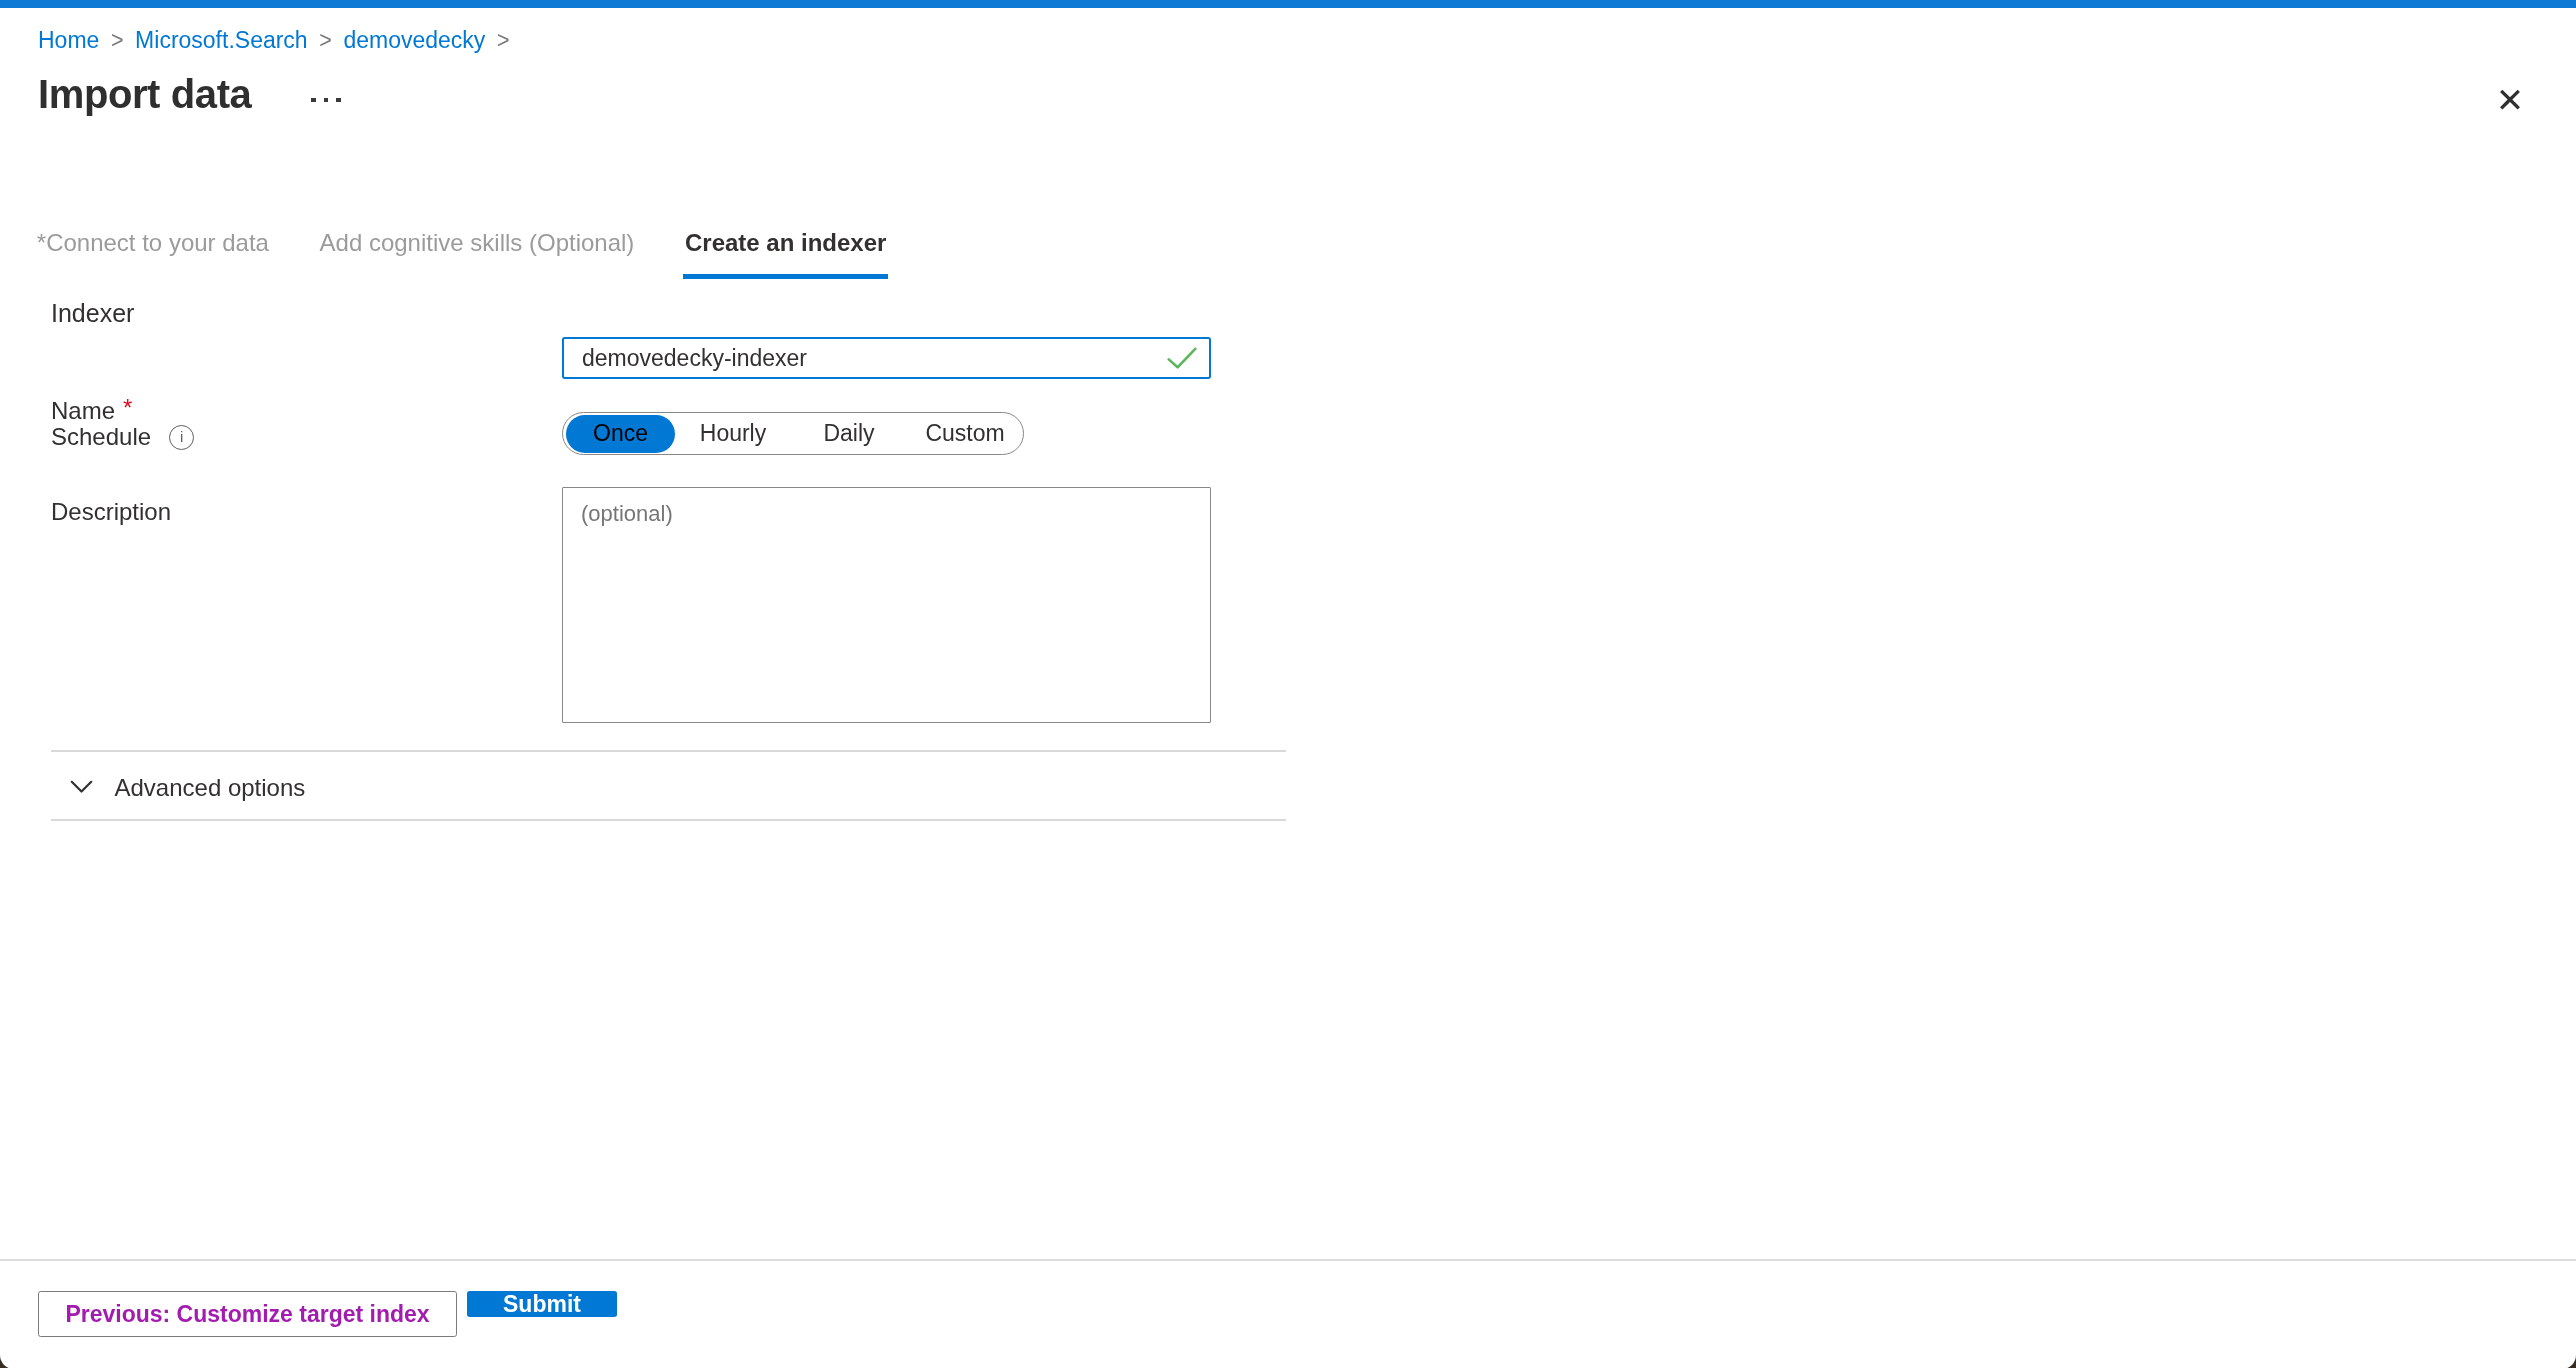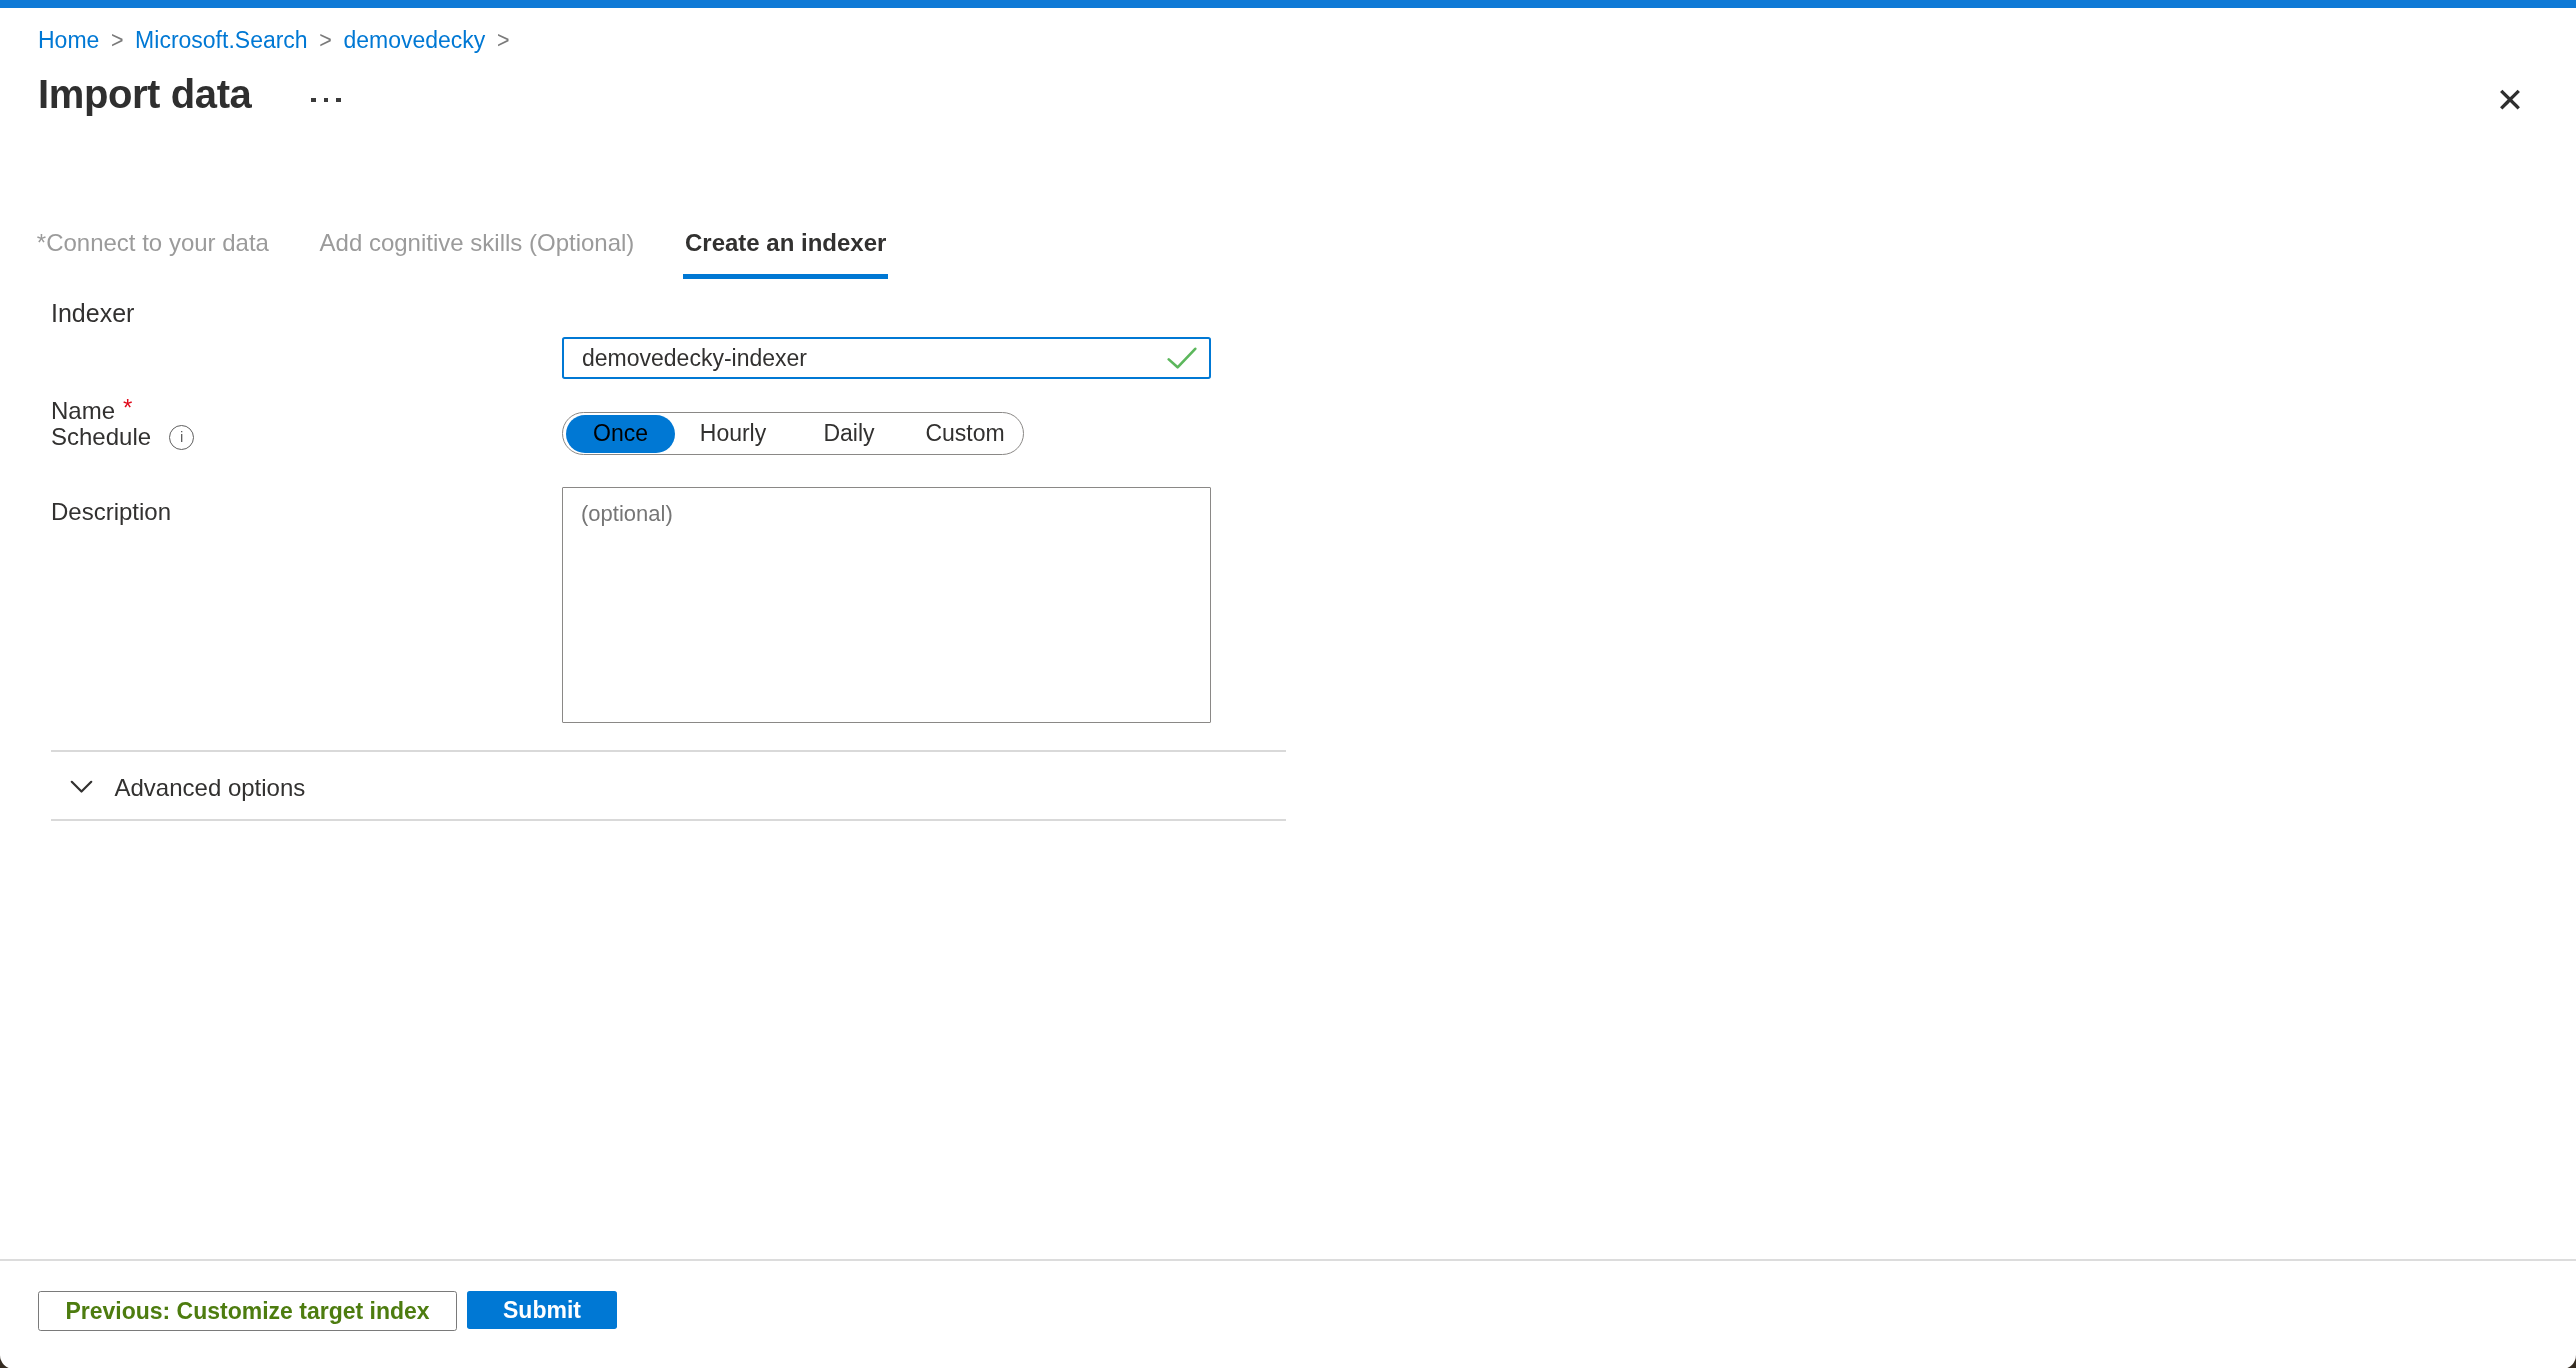--- a/index.html
+++ b/index.html
@@ -127,29 +127,29 @@
   .divider-adv-bottom { left: 51px; top: 819px; width: 1235px; }
   .advanced-row {
     position: absolute; left: 70px; top: 766px; height: 43px;
     display: flex; align-items: center; gap: 21.5px; cursor: pointer;
   }
   .advanced-label { font-size: 24px; color: #323130; }
   
   .footer-divider { left: 0; top: 1259px; width: 2576px; background: #dcdcdc; }
   .btn-previous {
     position: absolute; left: 38px; top: 1291px;
-    width: 419px; height: 40px;
+    width: 419px; height: 46px;
     background: #ffffff; border: 1.8px solid #7a7a7a; border-radius: 2.7px;
-    font-size: 23px; font-weight: 700; color: #4d7c0f;
+    font-size: 23px; font-weight: 700; color: #a21caf;
     font-family: "Liberation Sans", "DejaVu Sans", sans-serif;
     cursor: pointer;
   }
   .btn-submit {
     position: absolute; left: 467px; top: 1291px;
-    width: 150px; height: 38px;
+    width: 150px; height: 26px;
     background: #0078d4; border: none; border-radius: 2.7px;
     font-size: 23px; font-weight: 700; color: #ffffff;
     font-family: "Liberation Sans", "DejaVu Sans", sans-serif;
     cursor: pointer;
   }
   
   .corner { position: absolute; bottom: 0; width: 14.3px; height: 14.3px; background: #352c22; }
   .corner.left { left: 0; }
   .corner.right { right: 0; }
   .corner.left::after {

